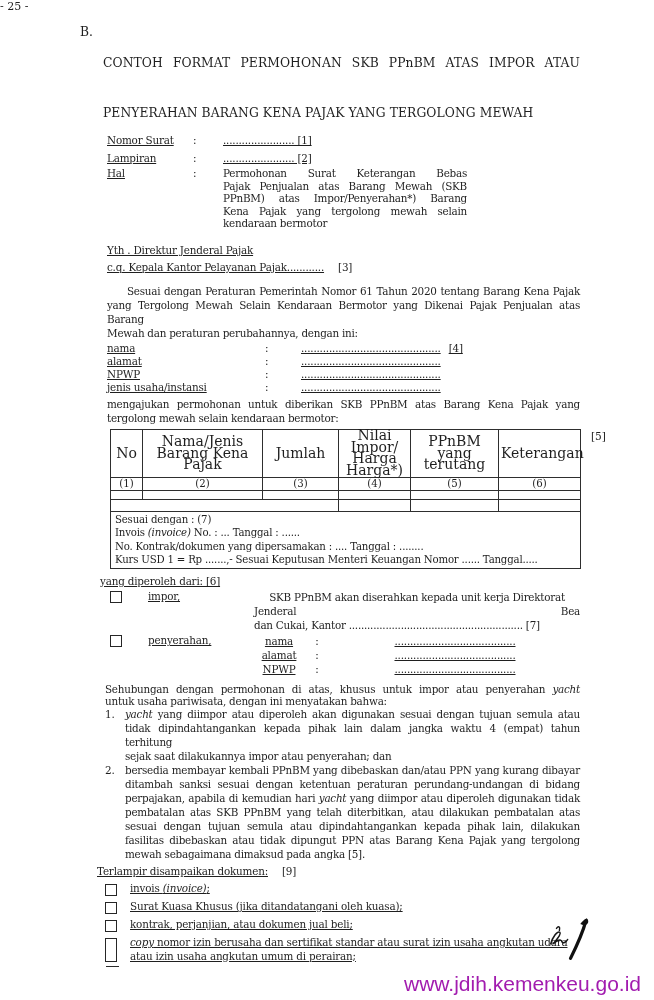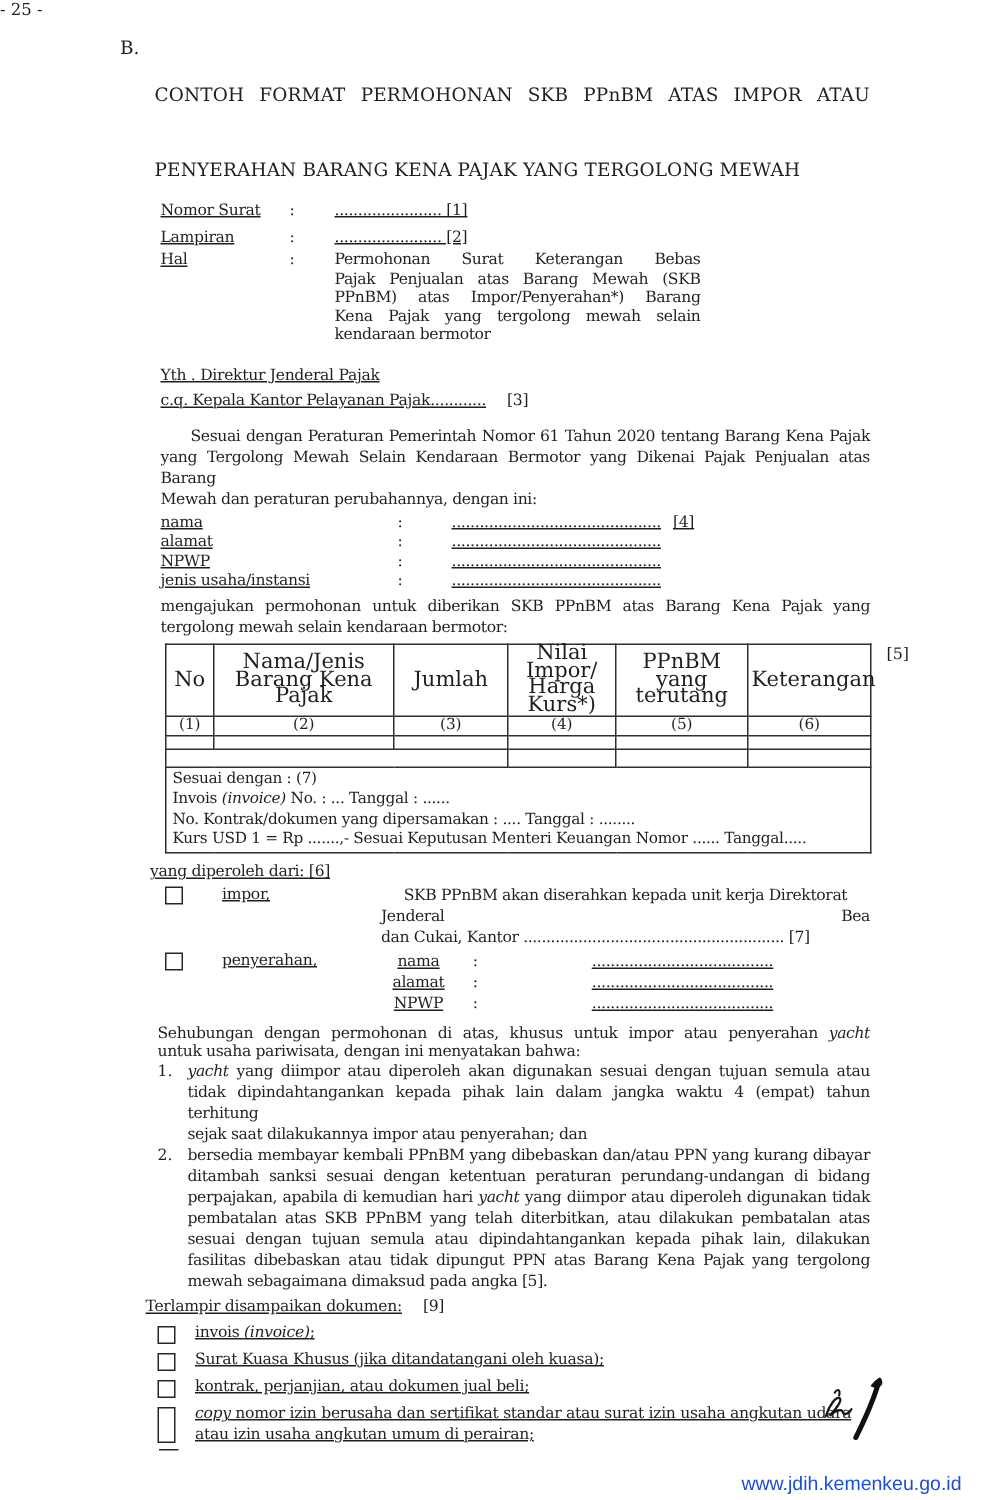--- a/index.html
+++ b/index.html
@@ -61,21 +61,21 @@
   .att-intro { margin:3px 0 0 97px; line-height:14px; }
   .att { margin:3px 74px 0 105px; }
   .att-row { display:grid; grid-template-columns:25px 1fr; margin-top:4px; }
   .att-row .cb { margin-top:2px; }
   .cb-tall { height:24px; }
   .att-text div { line-height:13.5px; letter-spacing:-0.2px; }
   .partial-box { margin:3px 0 0 106px; width:13px; border-top:1.2px solid #2a2a2a; height:2px; }
 
   .signature { position:absolute; top:914px; right:54px; }
   .footer-url { position:absolute; right:13px; bottom:4px;
-    font-family:"Liberation Sans", sans-serif; font-size:13px; color:#1d4ed8; }
+    font-family:"Liberation Sans", sans-serif; font-size:21px; color:#a21caf; }
   i { font-style:italic; }
 </style>
 </head>
 <body>
 
 <div class="page">
 
   <div class="pagenum">- 25 -</div>
 
   <div class="heading">
@@ -169,21 +169,21 @@
               <div>Nama/Jenis</div>
               <div>Barang Kena Pajak</div>
             </th>
         <th>
               <div>Jumlah</div>
             </th>
         <th>
               <div>Nilai</div>
               <div>Impor/</div>
               <div>Harga</div>
-              <div>Kurs*)</div>
+              <div>Harga*)</div>
             </th>
         <th>
               <div>PPnBM yang</div>
               <div>terutang</div>
             </th>
         <th>
               <div>Keterangan</div>
             </th>
       </tr>
       <tr class="numrow">

